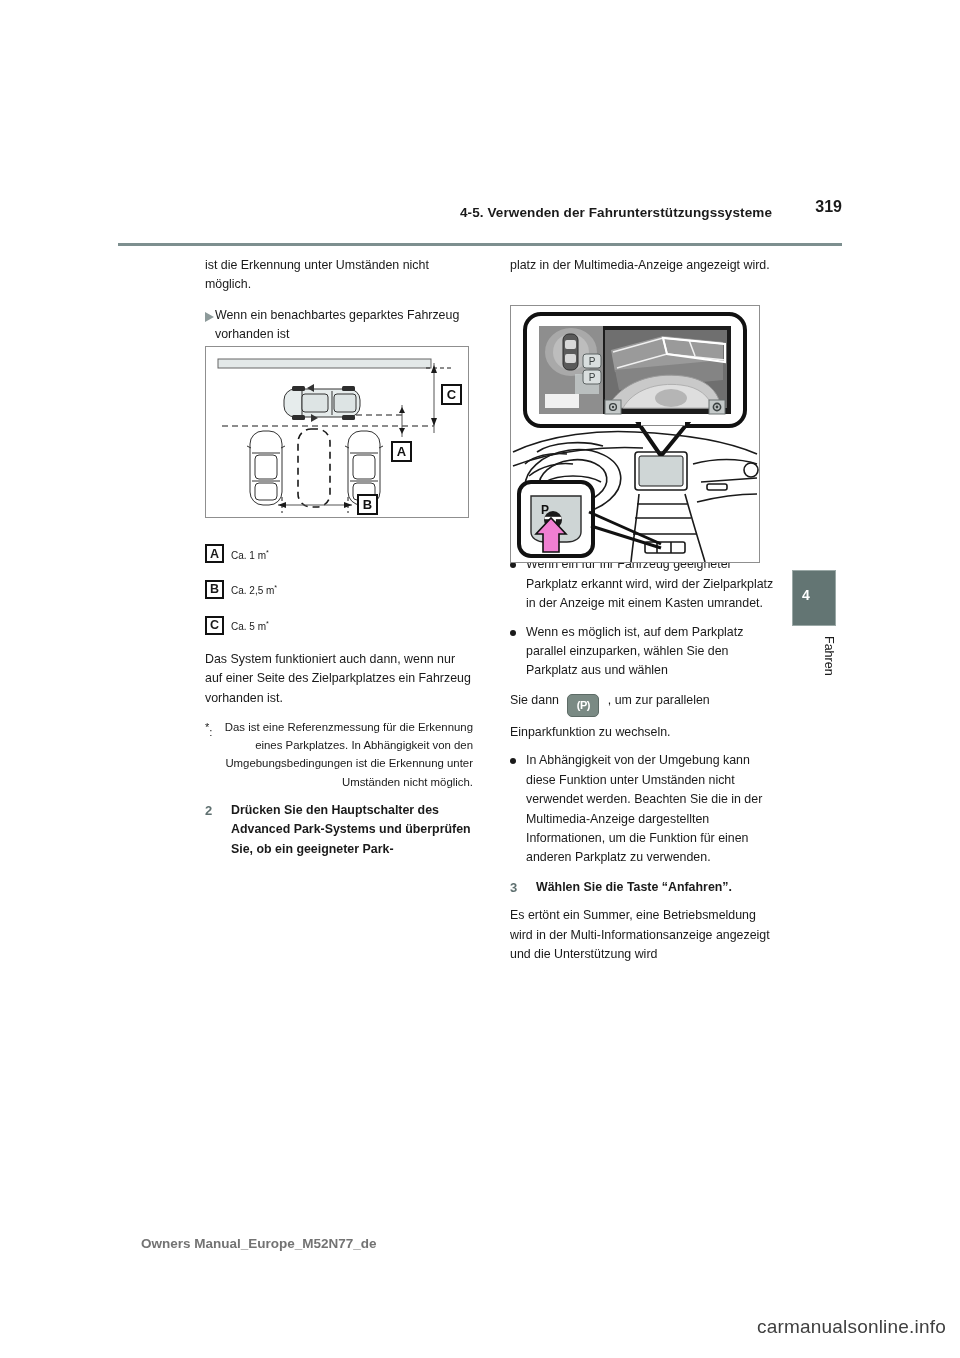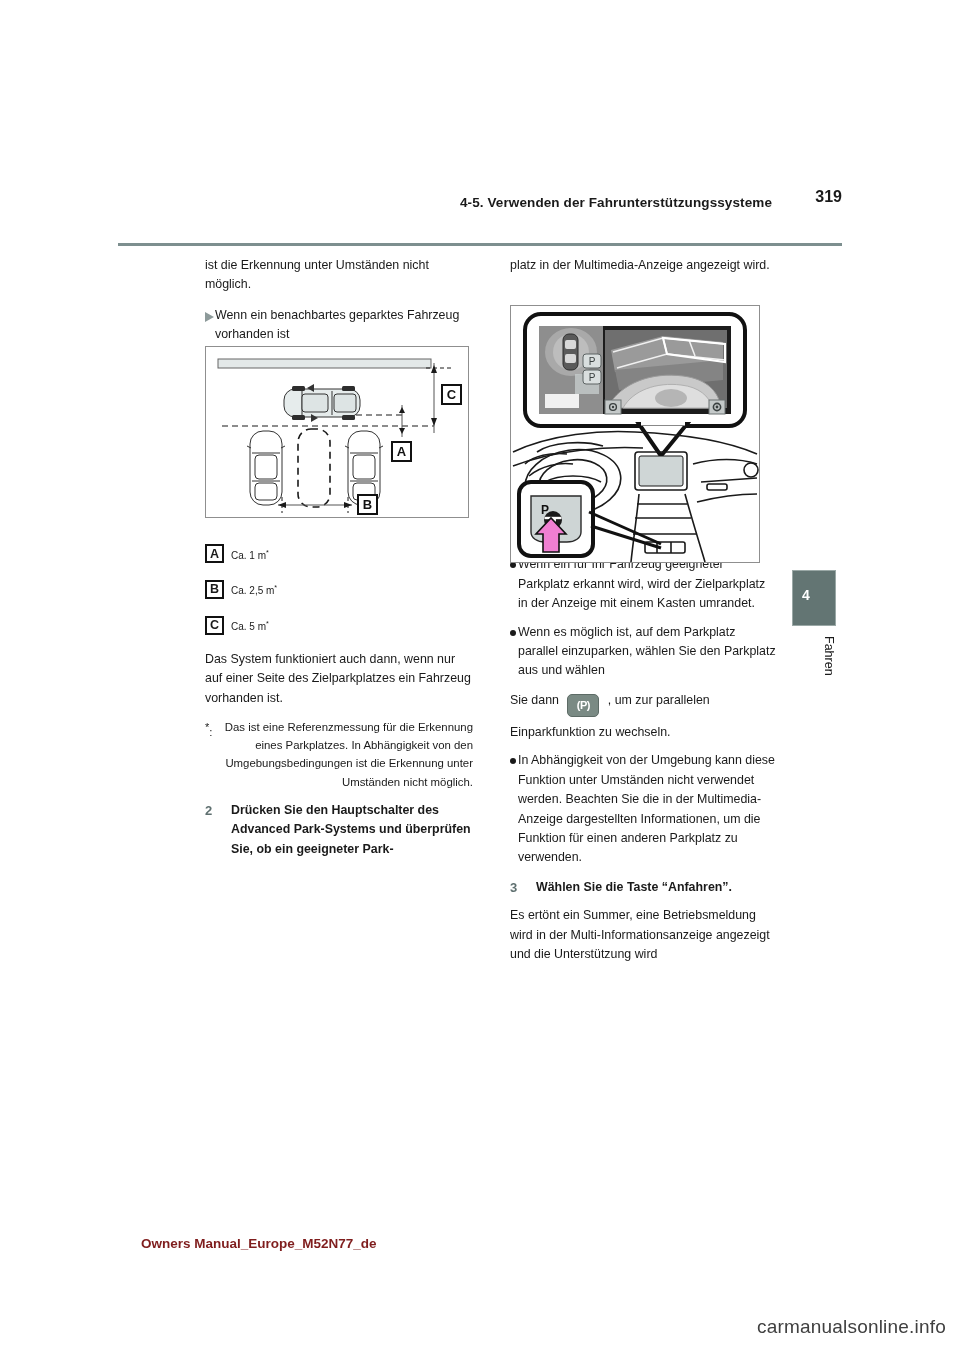--- a/index.html
+++ b/index.html
@@ -19,21 +19,21 @@
   .page {
     position: absolute;
     inset: 0;
     background: #ffffff;
   }
 
   
   .header {
     position: absolute;
     left: 118px;
-    top: 195px;
+    top: 205px;
     width: 724px;
     height: 40px;
   }
   .header-title {
     position: absolute;
     right: 70px;
     top: 0;
     font-size: 13.5px;
     font-weight: bold;
     letter-spacing: 0.1px;
@@ -99,20 +99,21 @@
     font-weight: bold;
     font-size: 13px;
     color: #5f7070;
     text-align: left;
   }
   .step-body { flex: 1 1 auto; font-weight: bold; }
 
   
   .bullet {
     display: flex;
+    gap: 8px;
     margin-top: 9px;
   }
   .bullet-dot {
     flex: 0 0 8px;
     margin-top: 7px;
   }
   .bullet-dot i {
     display: block;
     width: 6px;
     height: 6px;
@@ -237,21 +238,21 @@
   }
   .side-tab-label span { display: inline-block; }
 
   
   .doc-footer {
     position: absolute;
     left: 141px;
     top: 1236px;
     font-size: 13.5px;
     font-weight: bold;
-    color: #7f1d1d;
+    color: #737373;
   }
   .watermark {
     position: absolute;
     right: 14px;
     top: 1316px;
     font-size: 19px;
     color: #404040;
     letter-spacing: 0.2px;
   }
 </style>

